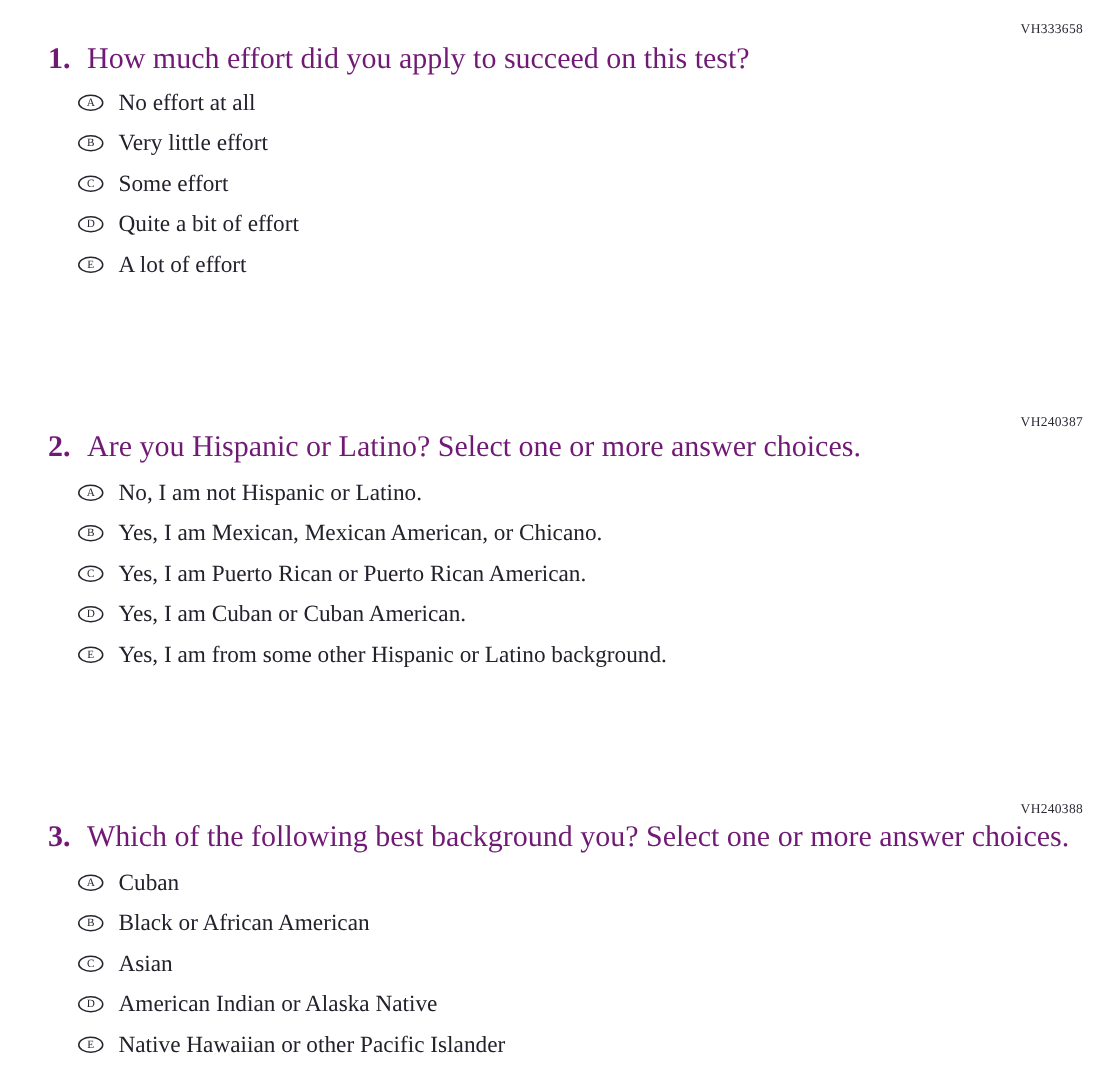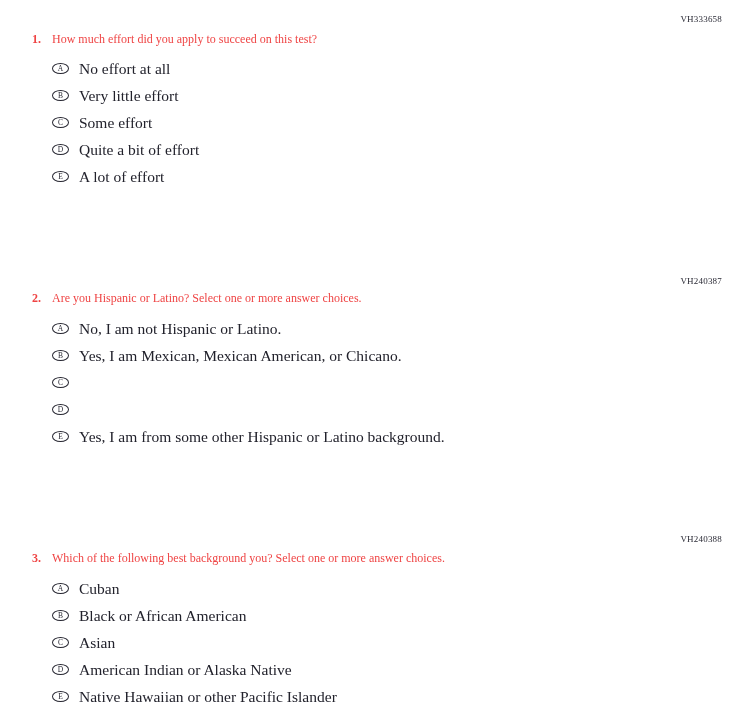--- a/index.html
+++ b/index.html
@@ -19,24 +19,24 @@
     position: absolute;
     right: 17px;
     font-size: 9px;
     letter-spacing: 0.2px;
     color: #2a2a35;
     white-space: nowrap;
   }
   .q-line {
     position: absolute;
     left: 32px;
-    font-size: 12px;
+    font-size: 20px;
     line-height: 19px;
     white-space: nowrap;
-    color: #ef4444;
+    color: #701a75;
   }
   .q-num {
     font-weight: bold;
     display: inline-block;
     margin-right: 11px;
   }
   .q-text b { font-weight: normal; }
   .q-opts {
     position: absolute;
     left: 52px;
@@ -137,25 +137,27 @@
       <div class="opt">
         <span class="bubble">
             <span class="bl">B</span>
           </span>
         <span class="opt-label">Yes, I am Mexican, Mexican American, or Chicano.</span>
       </div>
       <div class="opt">
         <span class="bubble">
             <span class="bl">C</span>
           </span>
+        <span class="opt-label">Yes, I am Puerto Rican or Puerto Rican American.</span>
       </div>
       <div class="opt">
         <span class="bubble">
             <span class="bl">D</span>
           </span>
+        <span class="opt-label">Yes, I am Cuban or Cuban American.</span>
       </div>
       <div class="opt">
         <span class="bubble">
             <span class="bl">E</span>
           </span>
         <span class="opt-label">Yes, I am from some other Hispanic or Latino background.</span>
       </div>
     </div>
   </section>
 

